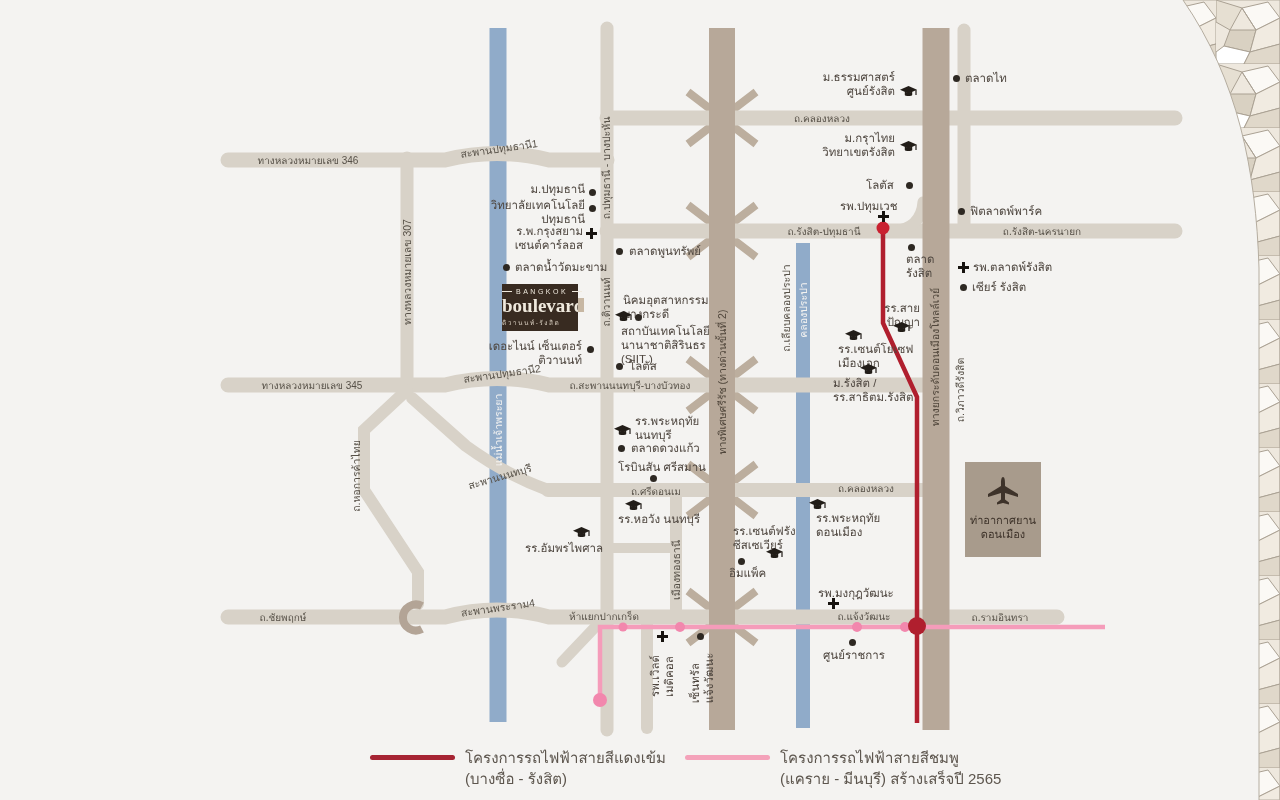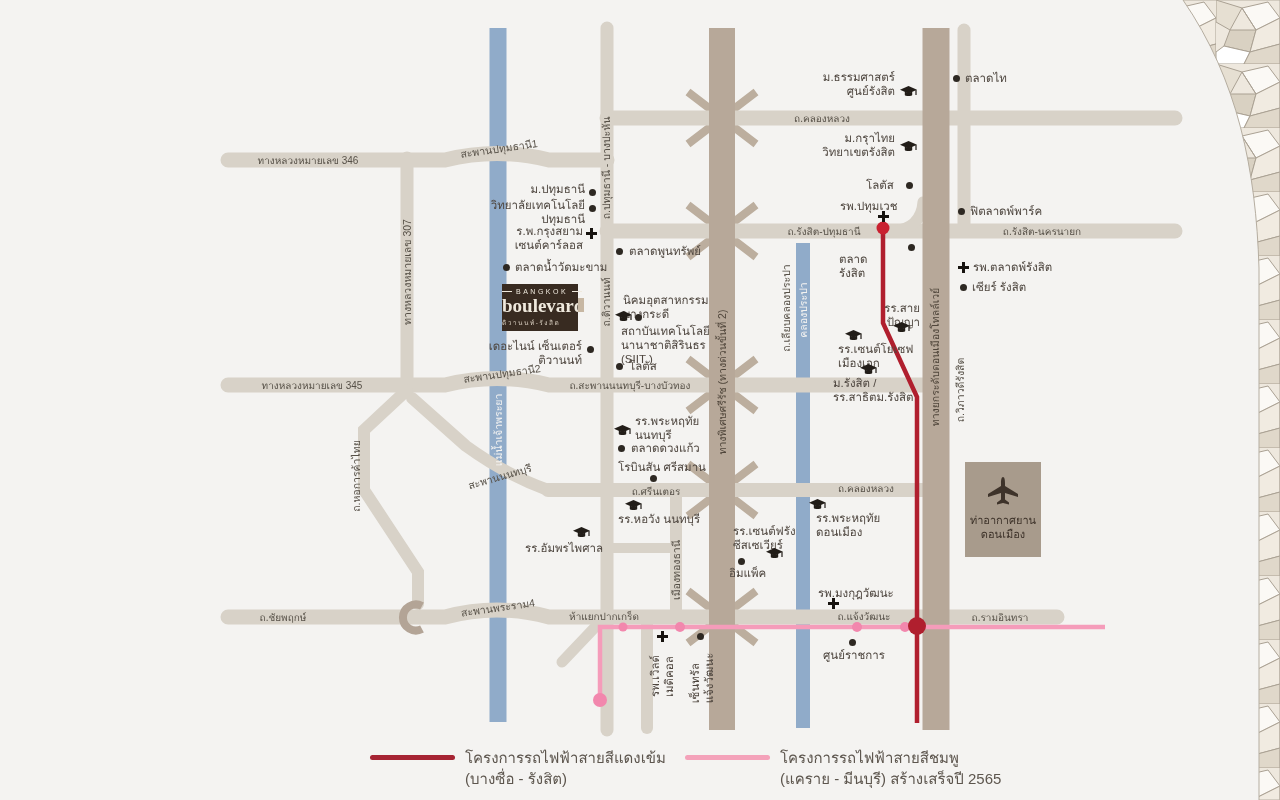--- a/index.html
+++ b/index.html
@@ -98,21 +98,21 @@
   </svg>
 
   <div class="labels">
 
     <div class="rd" style="left:822px;top:118px">ถ.คลองหลวง</div>
     <div class="rd" style="left:308px;top:160px">ทางหลวงหมายเลข 346</div>
     <div class="rd" style="left:824px;top:231px">ถ.รังสิต-ปทุมธานี</div>
     <div class="rd" style="left:1042px;top:231px">ถ.รังสิต-นครนายก</div>
     <div class="rd" style="left:312px;top:385px">ทางหลวงหมายเลข 345</div>
     <div class="rd" style="left:630px;top:385px">ถ.สะพานนนทบุรี-บางบัวทอง</div>
-    <div class="rd" style="left:656px;top:491px">ถ.ศรีนเตอร</div>
+    <div class="rd" style="left:656px;top:491px">ถ.ศรีดอนเม</div>
     <div class="rd" style="left:866px;top:488px">ถ.คลองหลวง</div>
     <div class="rd" style="left:283px;top:617px">ถ.ชัยพฤกษ์</div>
     <div class="rd" style="left:604px;top:616px">ห้าแยกปากเกร็ด</div>
     <div class="rd" style="left:864px;top:616px">ถ.แจ้งวัฒนะ</div>
     <div class="rd" style="left:1000px;top:617px">ถ.รามอินทรา</div>
     <div class="rd v small" style="left:407px;top:272px">ทางหลวงหมายเลข 307</div>
     <div class="rd v small" style="left:606px;top:168px">ถ.ปทุมธานี - บางปะหัน</div>
     <div class="rd v small" style="left:606px;top:302px">ถ.ติวานนท์</div>
     <div class="rd v small" style="left:356px;top:476px">ถ.หอการค้าไทย</div>
     <div class="rd v small" style="left:676px;top:570px">เมืองทองธานี</div>
@@ -149,21 +149,21 @@
           <rect x="15.4" y="4" width="1.2" height="5" fill="#221d18"></rect>
         </svg>
       </span>
     <div class="lbl" style="left:866px;top:178px">โลตัส</div>
     <span class="dot" style="left:906px;top:182px"></span>
     <div class="lbl" style="left:840px;top:199px">รพ.ปทุมเวช</div>
     <span class="cross" style="left:878px;top:211px"></span>
     <span class="dot" style="left:958px;top:208px"></span>
     <div class="lbl" style="left:970px;top:204px">ฟิตลาดพ์พาร์ค</div>
     <span class="dot" style="left:908px;top:244px"></span>
-    <div class="lbl" style="left:839px;top:252px">ตลาด
+    <div class="lbl" style="left:906px;top:252px">ตลาด
 รังสิต</div>
     <span class="cross" style="left:958px;top:262px"></span>
     <div class="lbl" style="left:973px;top:260px">รพ.ตลาดพ์รังสิต</div>
     <span class="dot" style="left:960px;top:284px"></span>
     <div class="lbl" style="left:972px;top:280px">เซียร์ รังสิต</div>
     <div class="lbl ralign" style="left:845px;top:301px;width:75px">รร.สาย
 ปัญญา</div>
     <span class="cap" style="left:893px;top:322px">
         <svg width="17" height="13" viewBox="0 0 17 13">
           <path d="M8.5 0 17 3.7 8.5 7.4 0 3.7Z" fill="#221d18"></path>

